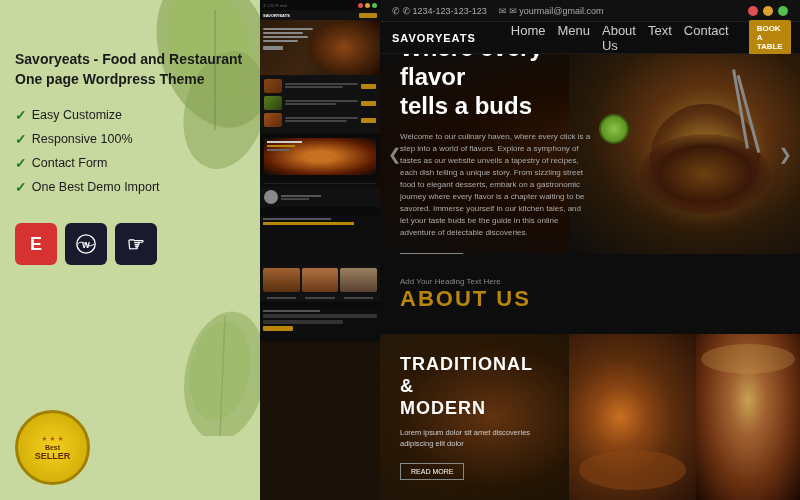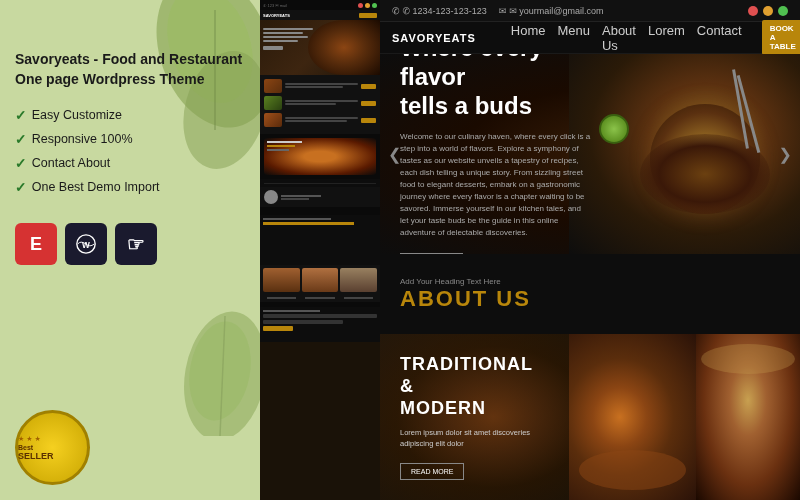--- a/index.html
+++ b/index.html
@@ -75,21 +75,21 @@
       width: 75px; height: 75px;
       z-index: 2;
     }
     .badge-circle {
       width: 75px; height: 75px;
       border-radius: 50%;
       background: radial-gradient(circle, #f5d020, #c8a400);
       border: 3px solid #a08000;
       display: flex;
       flex-direction: column;
-      align-items: flex-start;
+      align-items: center;
       justify-content: center;
       position: relative;
     }
 
     
     .middle-panel {
       width: 120px;
       min-width: 120px;
       height: 500px;
       background: #1a1208;
@@ -520,21 +520,21 @@
     <li>
         <span class="check-icon">✓</span>
         <span>Easy Customize</span>
       </li>
     <li>
         <span class="check-icon">✓</span>
         <span>Responsive 100%</span>
       </li>
     <li>
         <span class="check-icon">✓</span>
-        <span>Contact About</span>
+        <span>Contact Form</span>
       </li>
     <li>
         <span class="check-icon">✓</span>
         <span>One Best Demo Import</span>
       </li>
   </ul>
 
   <div class="plugin-icons">
     <div class="plugin-icon-box elementor-icon">E</div>
     <div class="plugin-icon-box wp-icon">
@@ -681,21 +681,21 @@
       <div class="topbar-dot" style="background:#50c050;"></div>
     </div>
   </div>
 
   <div class="nav-bar">
     <div class="nav-logo">SAVORYEATS</div>
     <div class="nav-links">
       <span class="nav-link">Home</span>
       <span class="nav-link">Menu</span>
       <span class="nav-link">About Us</span>
-      <span class="nav-link">Lorem</span>
+      <span class="nav-link">Text</span>
       <span class="nav-link">Contact</span>
     </div>
     <div class="nav-cta">BOOK A TABLE</div>
   </div>
 
   <div class="hero-section">
     <div class="hero-bg"></div>
 
     <div class="hero-food-visual">
       <div class="noodle-swirl"></div>

